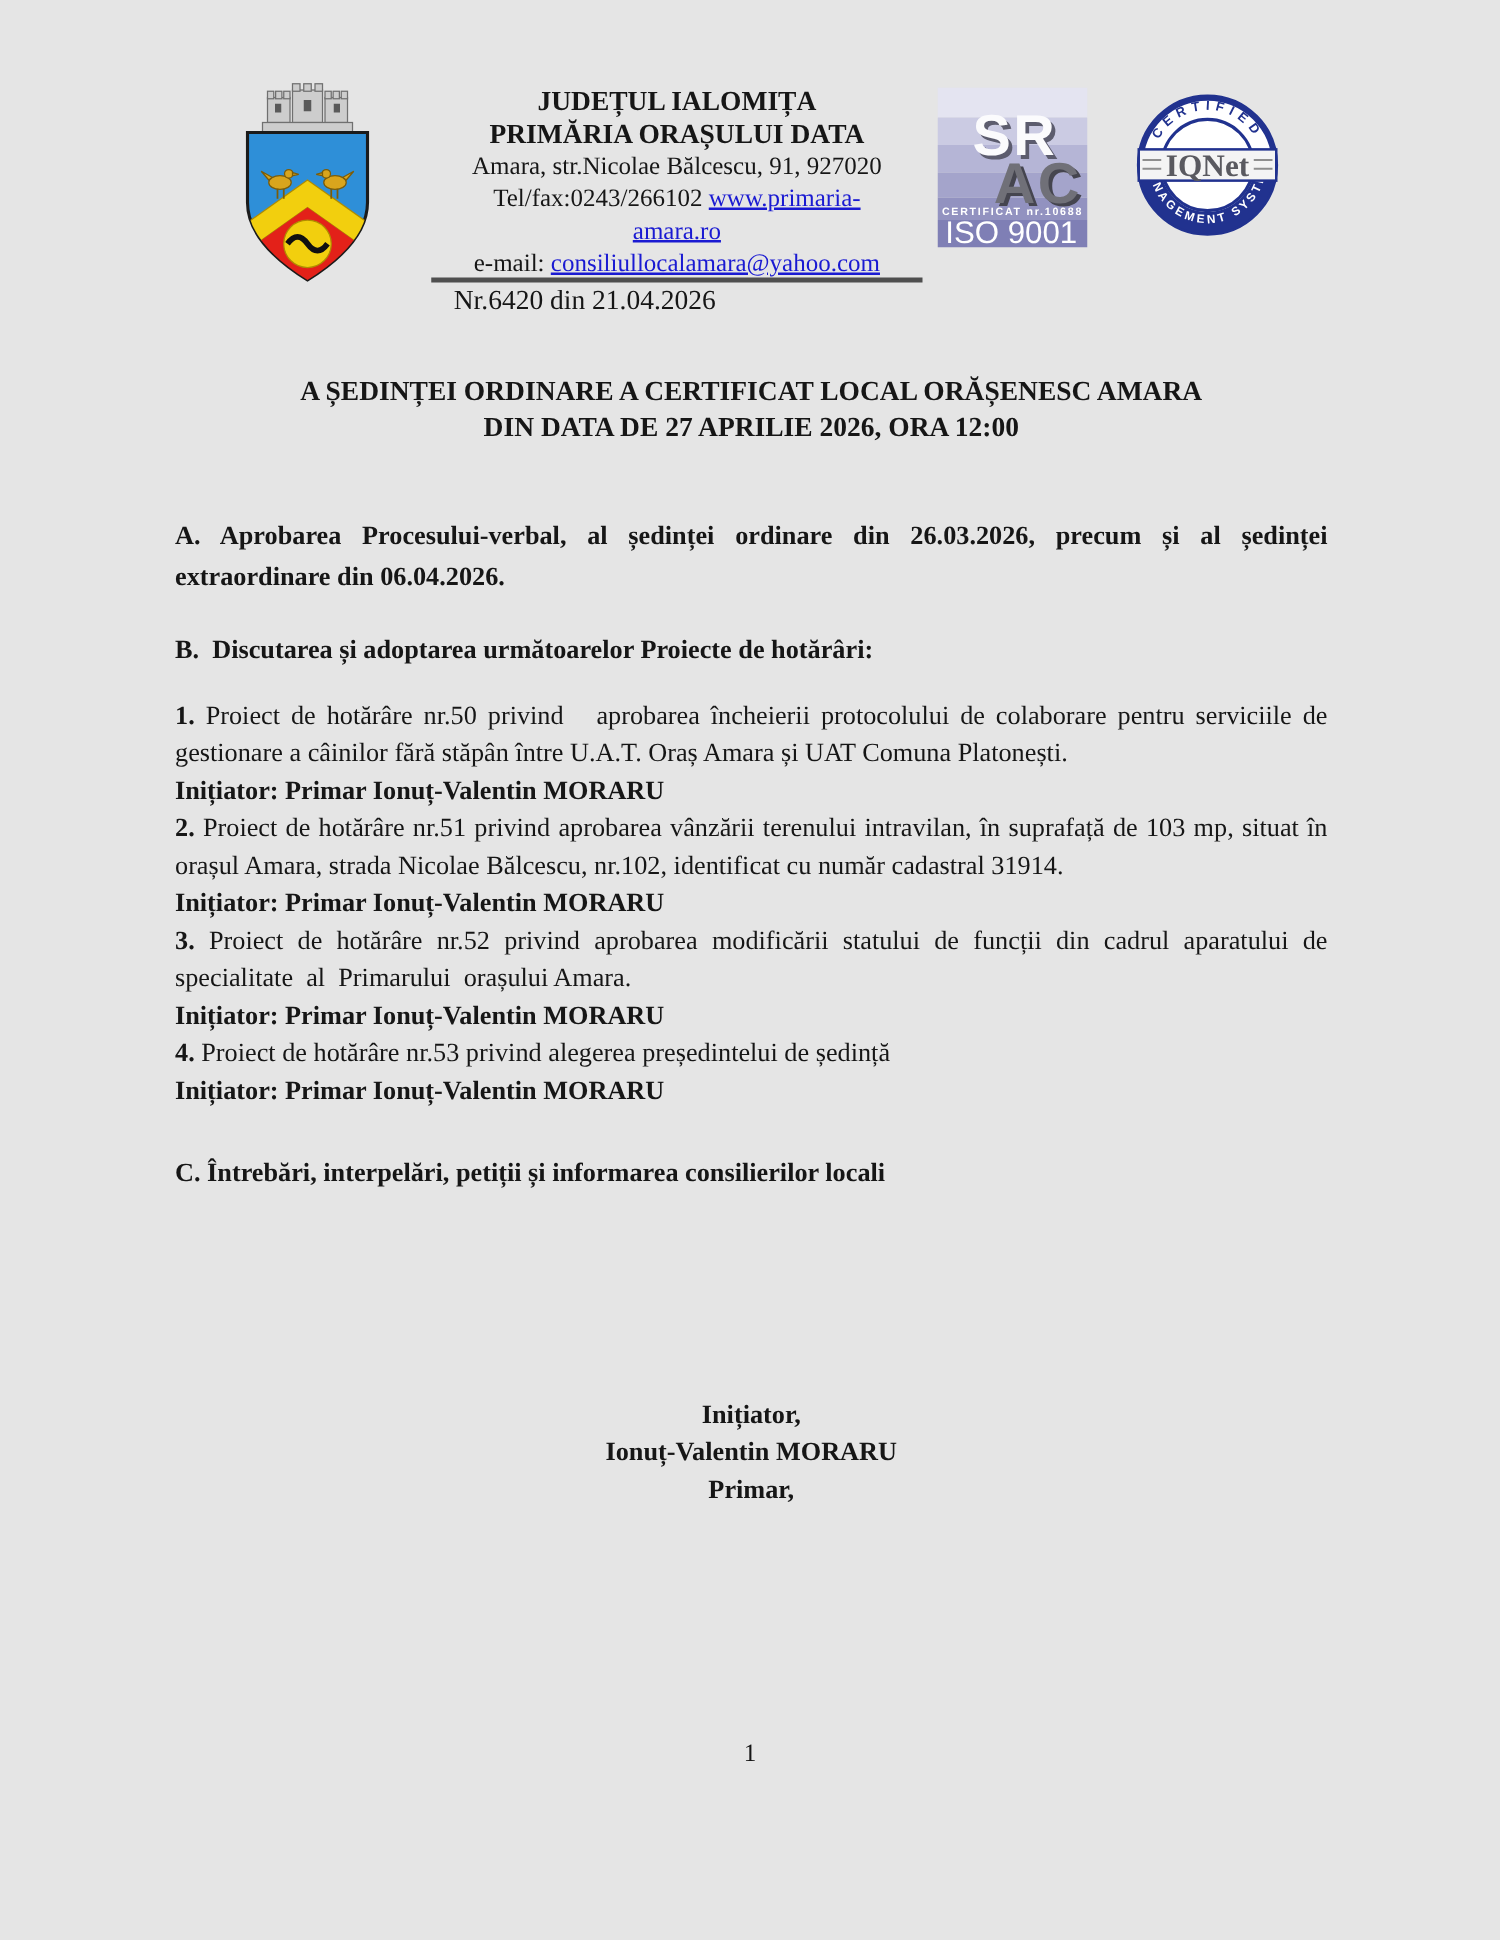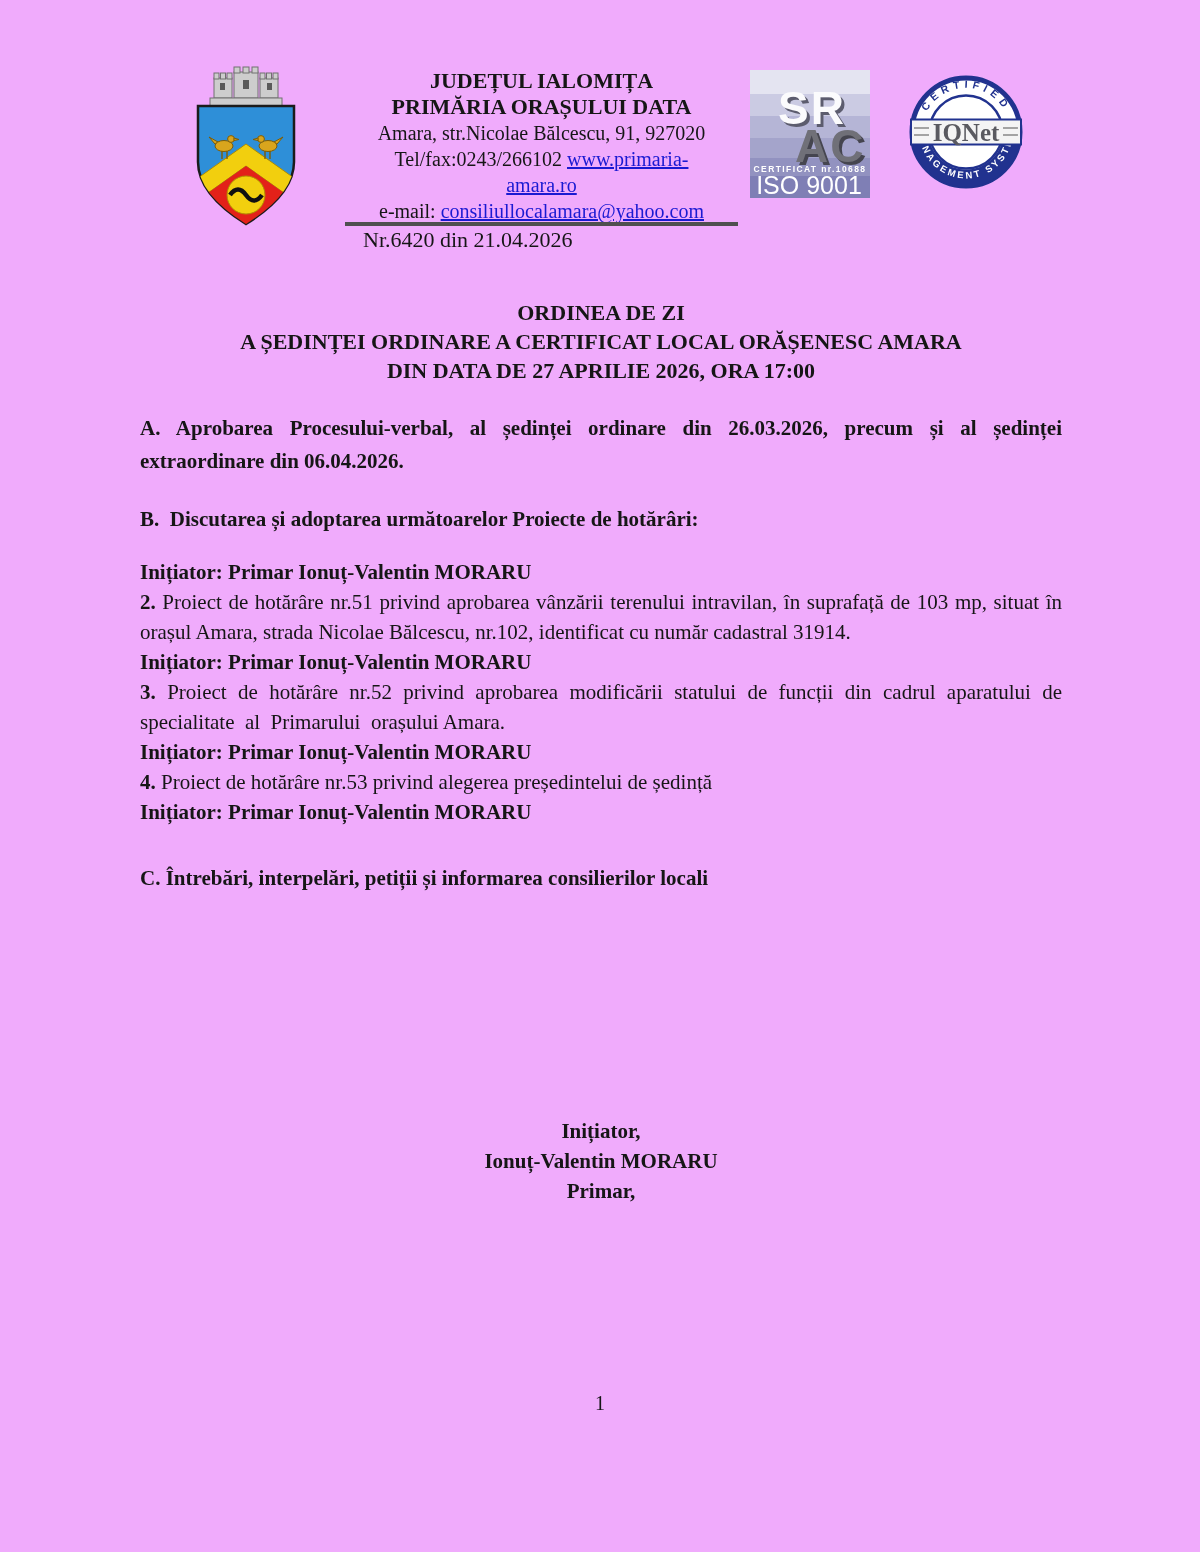--- a/index.html
+++ b/index.html
@@ -1,16 +1,16 @@
 <!DOCTYPE html>
 <html style="--text: #161616; --link: #1a1ad2; --rule: #4f4f4f; --navy: #21328f; --shield-blue: #2e8fd8; --shield-red: #e32119; --gold: #f2cf0e;"><head>
 <meta charset="utf-8">
 <style>
   html,body{margin:0;padding:0;background:#888;}
-  .page{position:relative;width:1200px;height:1552px;background:#f0abfc;margin:0 auto;
+  .page{position:relative;width:1200px;height:1552px;background:#e5e5e5;margin:0 auto;
         font-family:"Liberation Serif",serif;color:var(--text,#161616);overflow:hidden;}
   .page p{margin:0;}
 
   
   .coa{position:absolute;left:190px;top:66px;width:112px;height:160px;}
   .hdr-center{position:absolute;left:345px;top:68px;width:393px;text-align:center;
               font-size:20px;line-height:26px;}
   .h-bold{font-weight:bold;font-size:22px;}
   .lnk{color:var(--link,#1a1ad2);text-decoration:underline;cursor:pointer;}
   .hdr-rule{position:absolute;left:345px;top:222px;width:393px;height:4px;background:var(--rule,#4f4f4f);}
@@ -148,30 +148,30 @@
     <g stroke="#8f8f8f" stroke-width="1.6">
       <line x1="-52" y1="-4" x2="-37" y2="-4"></line>
         <line x1="-52" y1="3" x2="-37" y2="3"></line>
       <line x1="37" y1="-4" x2="52" y2="-4"></line>
         <line x1="37" y1="3" x2="52" y2="3"></line>
     </g>
     <text x="0" y="8.5" text-anchor="middle" font-family="Liberation Serif, serif" font-size="25" font-weight="bold" fill="#5a5a60">IQNet</text>
   </svg>
 
   <div class="doc-title">
-    <p>ORDINEA DE ZI</p>
     <p>A ȘEDINȚEI ORDINARE A CERTIFICAT LOCAL ORĂȘENESC AMARA</p>
-    <p>DIN DATA DE 27 APRILIE 2026, ORA 17:00</p>
+    <p>DIN DATA DE 27 APRILIE 2026, ORA 12:00</p>
   </div>
 
   <div class="body">
     <p class="sec-a">A. Aprobarea Procesului-verbal, al ședinței ordinare din 26.03.2026, precum și al ședinței extraordinare din 06.04.2026.</p>
     <p class="sec-b">B. &nbsp;Discutarea și adoptarea următoarelor Proiecte de hotărâri:</p>
 
     <div class="items">
+      <p class="item"><b>1.</b> <span>Proiect de hotărâre nr.50 privind &nbsp; aprobarea încheierii protocolului de colaborare pentru serviciile de gestionare a câinilor fără stăpân între U.A.T. Oraș Amara și UAT Comuna Platonești.</span></p>
       <p class="init">Inițiator: Primar Ionuț-Valentin MORARU</p>
 
       <p class="item"><b>2.</b> <span>Proiect de hotărâre nr.51 privind aprobarea vânzării terenului intravilan, în suprafață de 103 mp, situat în orașul Amara, strada Nicolae Bălcescu, nr.102, identificat cu număr cadastral 31914.</span></p>
       <p class="init">Inițiator: Primar Ionuț-Valentin MORARU</p>
 
       <p class="item"><b>3.</b> <span>Proiect de hotărâre nr.52 privind aprobarea modificării statului de funcții din cadrul aparatului de specialitate &nbsp;al &nbsp;Primarului &nbsp;orașului Amara.</span></p>
       <p class="init">Inițiator: Primar Ionuț-Valentin MORARU</p>
 
       <p class="item"><b>4.</b> <span>Proiect de hotărâre nr.53 privind alegerea președintelui de ședință</span></p>
       <p class="init">Inițiator: Primar Ionuț-Valentin MORARU</p>

